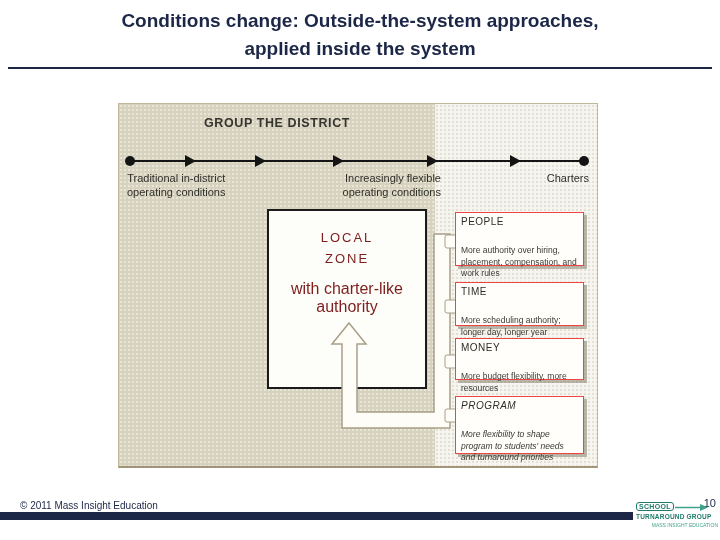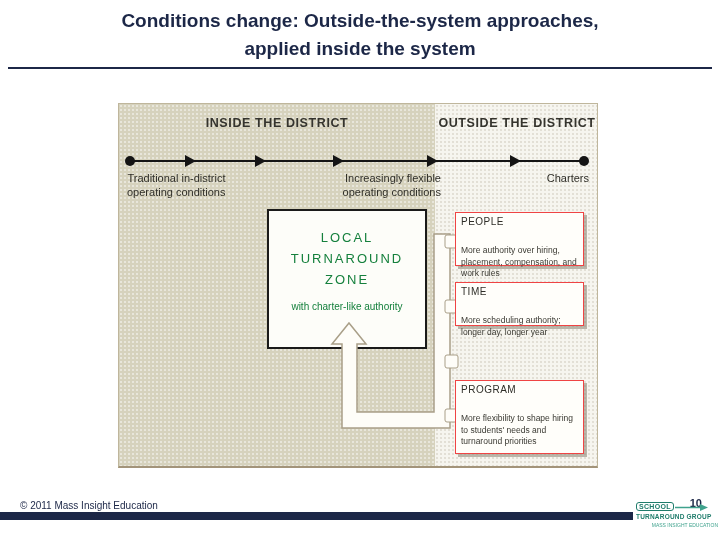--- a/index.html
+++ b/index.html
@@ -50,54 +50,54 @@
   .timeline-line { position:absolute; top:56px; left:10px; width:456px; height:2px; background:#141414; }
   .tl-dot { position:absolute; top:52px; width:10px; height:10px; border-radius:50%; background:#141414; }
   .tl-dot.start { left:6px; }
   .tl-dot.end { left:460px; }
   .tl-arrow {
     position:absolute; top:51px; width:0; height:0;
     border-top:6px solid transparent; border-bottom:6px solid transparent;
     border-left:11px solid #141414;
   }
   .tl-label { position:absolute; top:67px; font-size:11px; line-height:14px; color:#2f2e28; }
-  .tl-label.left { left:8px; text-align:right; }
+  .tl-label.left { left:8px; text-align:center; }
   .tl-label.mid { left:192px; width:130px; text-align:right; }
   .tl-label.right { left:404px; width:66px; text-align:right; }
 
   
   .zone-box {
-    position:absolute; left:148px; top:105px; width:160px; height:140px;
+    position:absolute; left:148px; top:105px; width:160px; height:180px;
     background:#fdfdf9; border:2px solid #1a1a1a; z-index:1;
-    text-align:center; color:#15803d;
+    text-align:center; color:#7f1d1d;
   }
   .zone-box-title { margin-top:16px; font-size:13px; letter-spacing:2px; line-height:21px; }
-  .zone-box-sub { margin-top:11px; font-size:10px; }
+  .zone-box-sub { margin-top:11px; font-size:16px; }
 
   
   .connector { position:absolute; left:0; top:0; z-index:2; }
 
   
   .factor {
     position:absolute; left:336px; width:129px; z-index:3;
     background:#fffefa; border:1px solid #ef4444;
     box-shadow:3px 3px 0 rgba(125,118,100,0.5);
     padding:3px 5px; color:#3a3932;
   }
   .factor-title { font-size:10px; letter-spacing:0.5px; color:#2e2d27; }
   .factor-desc { font-size:8.5px; line-height:11.5px;margin-top:18px; }
   .factor.people { top:108px; height:54px; }
   .factor.time { top:178px; height:44px; }
   .factor.money { top:234px; height:42px; }
-  .factor.program { top:276px; height:74px; }
+  .factor.program { top:292px; height:58px;font-style:italic; }
 
   
   .footer-bar { position:absolute; left:0; top:512px; width:633px; height:8px; background:#1c2747; }
   .copyright { position:absolute; left:20px; top:500px; font-size:10px; color:#1c2747; }
-  .page-number { position:absolute; right:18px; top:497px; font-size:11px; font-weight:bold; color:#1c2747; }
+  .page-number { position:absolute; right:4px; top:497px; font-size:11px; font-weight:normal; color:#1c2747; }
 
   .logo { position:absolute; left:636px; top:502px; width:82px; color:#1f7c6b; }
   .logo-row1 { display:flex; align-items:flex-start; }
   .logo-school {
     border:1px solid #1f7c6b; border-radius:3px; padding:0 2px;
     font-size:7px; font-weight:bold; letter-spacing:0.3px;
   }
   .logo-arrow { margin-left:1px; margin-top:1px; }
   .logo-group { font-size:6.5px; font-weight:bold; letter-spacing:0.2px; margin-top:1px; white-space:nowrap; }
   .logo-org { font-size:5px; color:#3fa28d; text-align:right; margin-top:2px; white-space:nowrap; }
@@ -108,22 +108,21 @@
 <div class="slide-title">
   <div>Conditions change: Outside-the-system approaches,</div>
   <div>applied inside the system</div>
 </div>
 <div class="title-rule"></div>
 
 <div class="panel">
   <div class="zone-inside"></div>
   <div class="zone-outside"></div>
 
-  <div class="zone-header inside">INSIDE THE DISTRICT</div>
-  <div class="zone-header outside">OUTSIDE THE DISTRICT</div>
+  <div class="zone-header inside">GROUP THE DISTRICT</div>
 
   <div class="timeline-line"></div>
   <div class="tl-dot start"></div>
   <div class="tl-dot end"></div>
   <div class="tl-arrow" style="left:66px;"></div>
   <div class="tl-arrow" style="left:136px;"></div>
   <div class="tl-arrow" style="left:214px;"></div>
   <div class="tl-arrow" style="left:308px;"></div>
   <div class="tl-arrow" style="left:391px;"></div>
 
@@ -133,21 +132,20 @@
   </div>
   <div class="tl-label mid">
     <span style="display:block">Increasingly flexible</span>
     <span style="display:block">operating conditions</span>
   </div>
   <div class="tl-label right">Charters</div>
 
   <div class="zone-box">
     <div class="zone-box-title">
       <span style="display:block">LOCAL</span>
-      <span style="display:block">TURNAROUND</span>
       <span style="display:block">ZONE</span>
     </div>
     <div class="zone-box-sub">with charter-like authority</div>
   </div>
 
   <svg class="connector" width="480" height="365" viewBox="0 0 480 365">
     <path d="M230 219 L247 240 L238 240 L238 308 L315 308 L315 130 L331 130 L331 324 L223 324 L223 240 L213 240 Z" fill="#fefdf8" stroke="#a99f88" stroke-width="1.5"></path>
     <rect x="326" y="131" width="13" height="13" rx="2" fill="#fefdf8" stroke="#a99f88" stroke-width="1"></rect>
     <rect x="326" y="196" width="13" height="13" rx="2" fill="#fefdf8" stroke="#a99f88" stroke-width="1"></rect>
     <rect x="326" y="251" width="13" height="13" rx="2" fill="#fefdf8" stroke="#a99f88" stroke-width="1"></rect>
@@ -155,23 +153,27 @@
   </svg>
 
   <div class="factor people">
     <div class="factor-title">PEOPLE</div>
     <div class="factor-desc">More authority over hiring, placement, compensation, and work rules</div>
   </div>
   <div class="factor time">
     <div class="factor-title">TIME</div>
     <div class="factor-desc">More scheduling authority; longer day, longer year</div>
   </div>
+  <div class="factor money">
+    <div class="factor-title">MONEY</div>
+    <div class="factor-desc">More budget flexibility, more resources</div>
+  </div>
   <div class="factor program">
     <div class="factor-title">PROGRAM</div>
-    <div class="factor-desc">More flexibility to shape hiring to students' needs and turnaround priorities</div>
+    <div class="factor-desc">More flexibility to shape program to students' needs and turnaround priorities</div>
   </div>
 </div>
 
 <div class="footer-bar"></div>
 <div class="copyright">© 2011 Mass Insight Education</div>
 <div class="page-number">10</div>
 
 <div class="logo">
   <div class="logo-row1">
     <span class="logo-school">SCHOOL</span>

